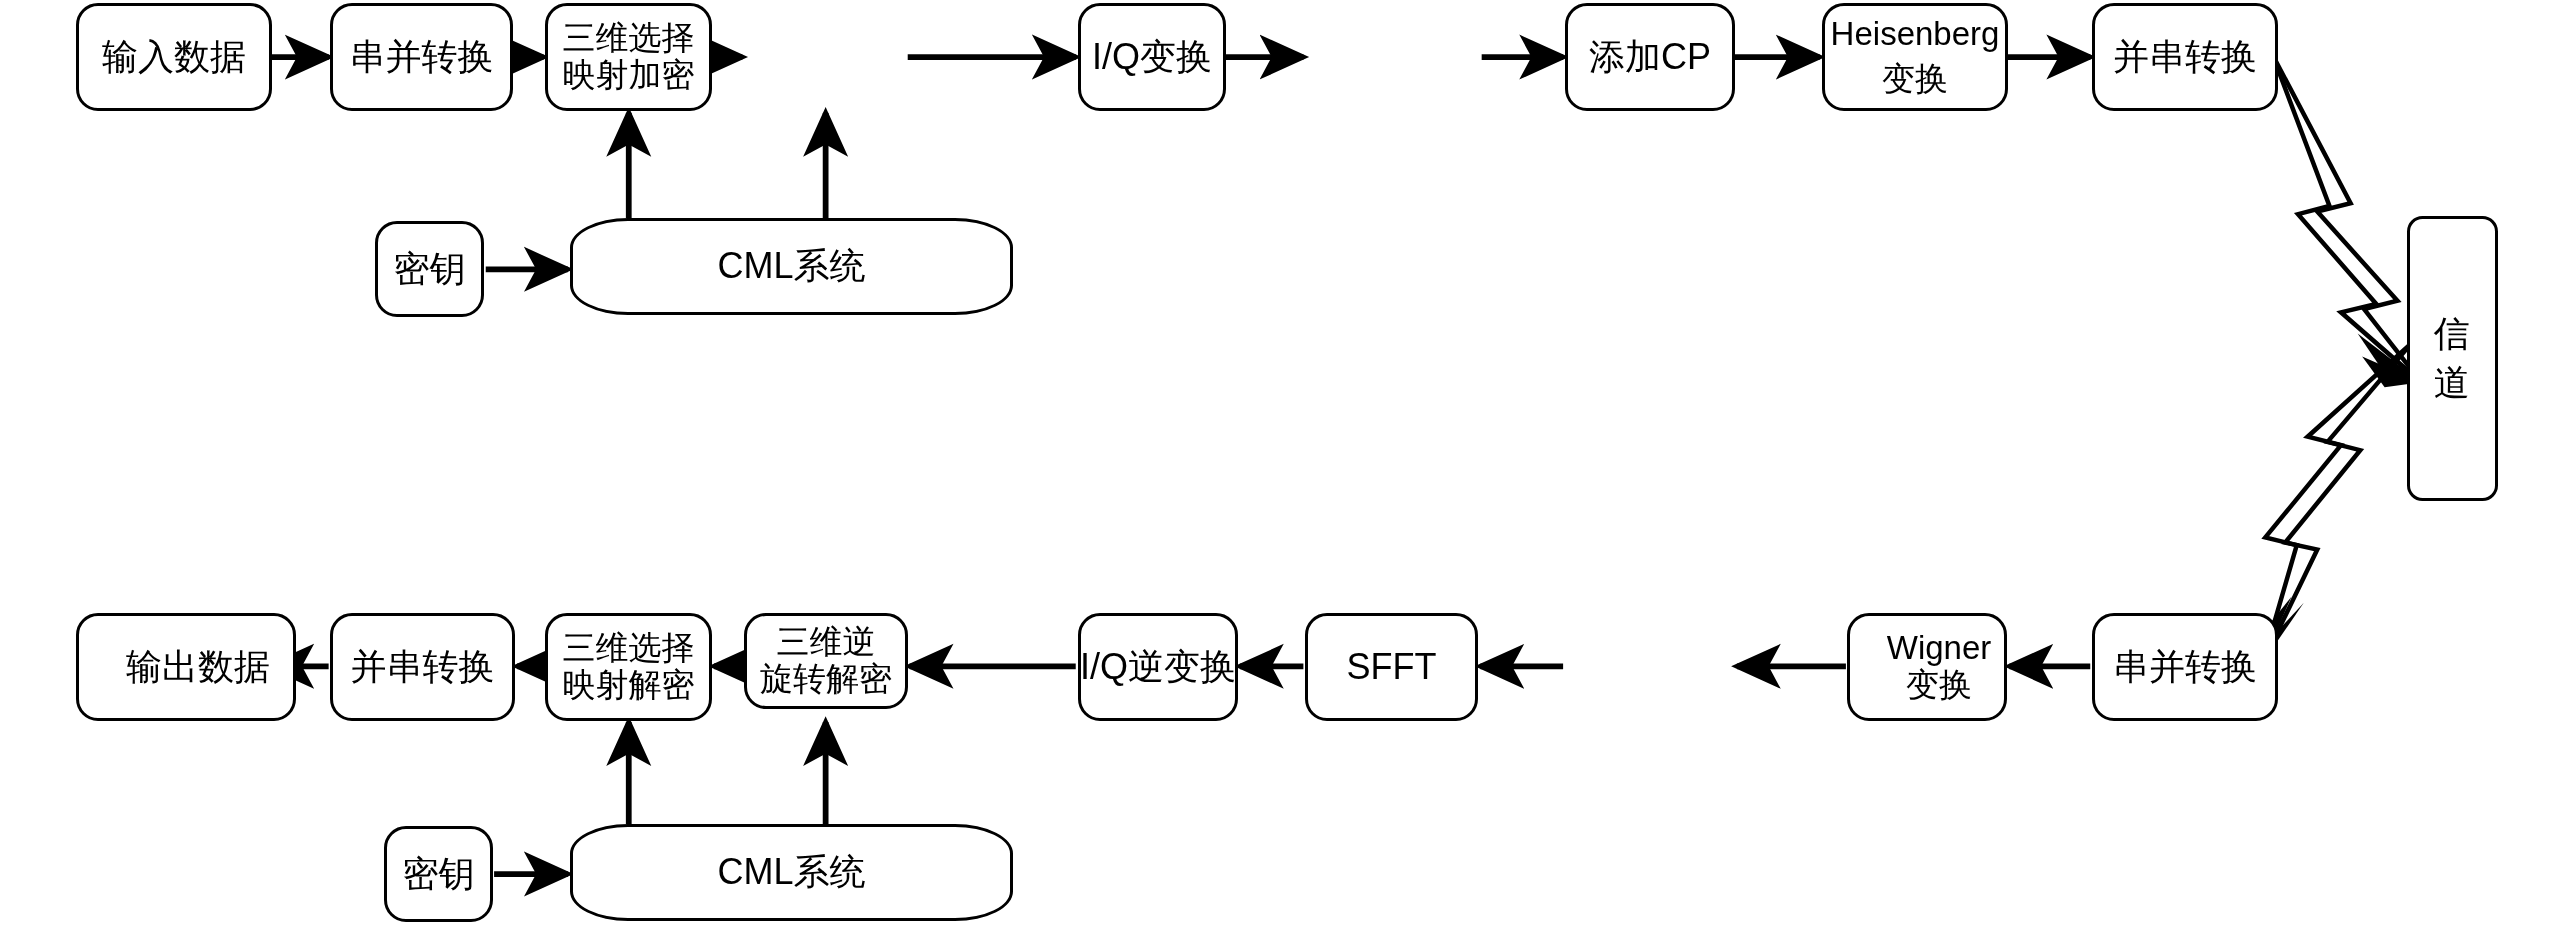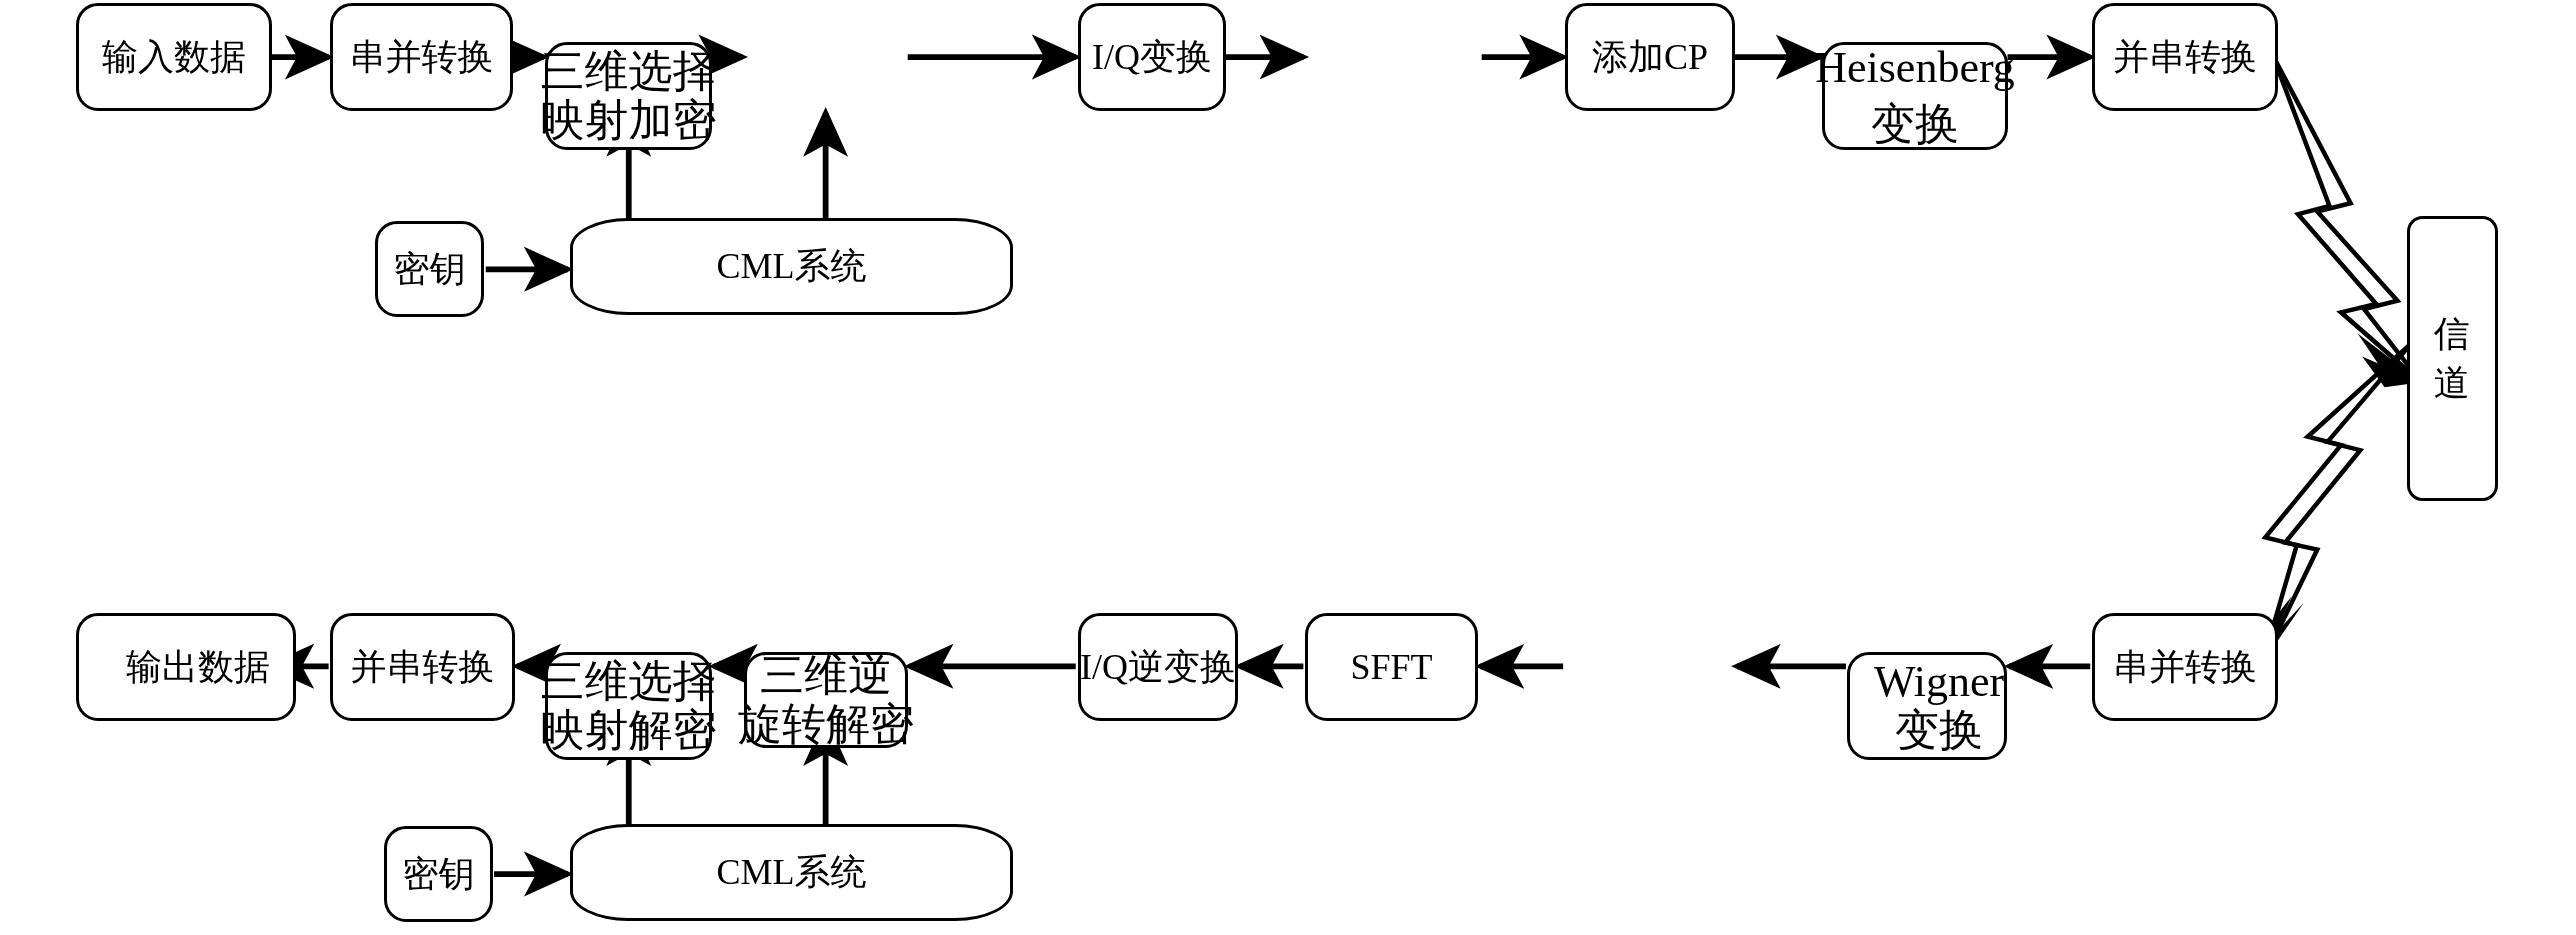--- a/index.html
+++ b/index.html
@@ -5,21 +5,21 @@
   html, body {
     margin: 0;
     padding: 0;
     background: #ffffff;
   }
   #canvas {
     position: relative;
     width: 2576px;
     height: 935px;
     background: #ffffff;
-    font-family: Liberation Serif, serif;
+    font-family: Liberation Sans, sans-serif;
     overflow: hidden;
   }
   .node {
     position: absolute;
     box-sizing: border-box;
     border: 3.2px solid #000000;
     border-radius: 22px;
     background: #ffffff;
     display: flex;
     flex-direction: column;
@@ -28,21 +28,21 @@
     text-align: center;
     color: #000000;
     line-height: 1.12;
     z-index: 3;
   }
   .node .line {
     display: block;
     white-space: nowrap;
   }
   .node.t1 { font-size: 36px; }
-  .node.t2 { font-size: 44px; margin-top: 39px; }
+  .node.t2 { font-size: 33px; }
   .node.cml {
     border-radius: 58px / 29.5px;
     font-size: 36px;
   }
   .node.chan {
     border-radius: 15.4px;
     font-size: 36px;
     letter-spacing: 1.3px;
   }
   .node.chan .line { line-height: 1.35; }

